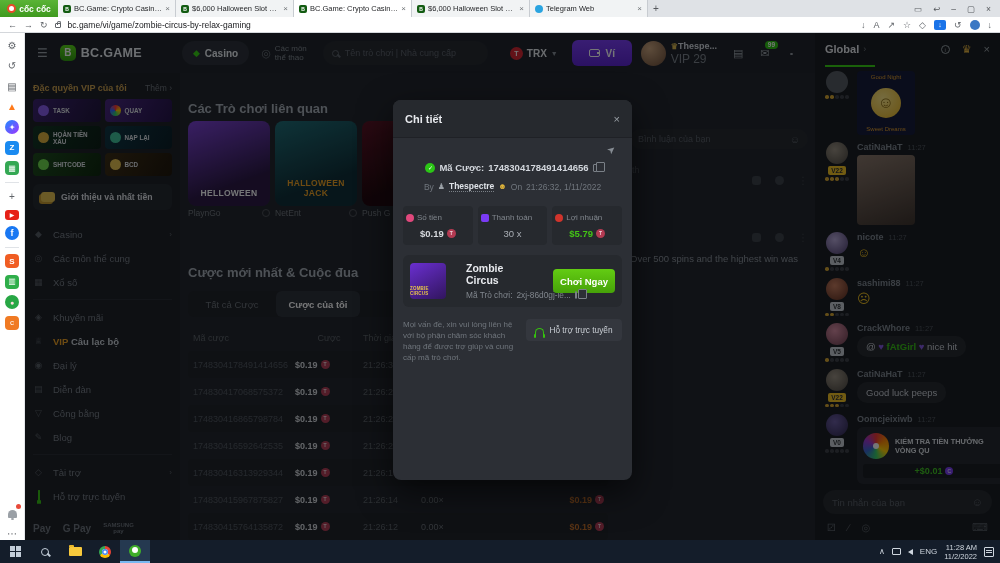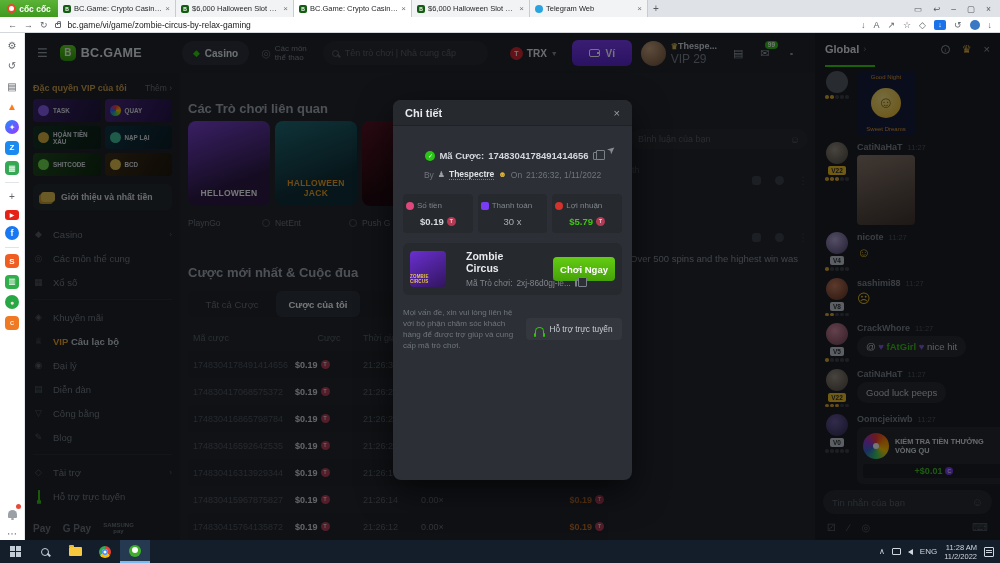--- a/index.html
+++ b/index.html
@@ -113,21 +113,21 @@
 #gamesrow{position:absolute;left:8px;top:48px;display:flex;gap:5px}
 .gcard{width:82px}
 .gfig{width:82px;height:85px;border-radius:8px;position:relative;overflow:hidden;display:flex;align-items:flex-end;justify-content:center}
 .g1{background:linear-gradient(160deg,#7b3fd4,#2a1542 70%)}
 .g2{background:linear-gradient(160deg,#1d6b74,#0c2b33 70%)}
 .g3{background:linear-gradient(160deg,#5a1020,#200409 70%)}
 .gdark{background:#2a2d33}
 .gname{font-weight:bold;color:#fff;font-size:8.5px;padding-bottom:8px;text-align:center;letter-spacing:.3px}
 .g2 .gname{color:#f0a020}
 .g3 .gname{color:#e05a6a}
-.prov{display:flex;align-items:center;margin-top:12px;color:#6f747b;font-size:8.5px}
+.prov{display:flex;align-items:center;margin-top:2px;color:#6f747b;font-size:8.5px}
 .prov .inf{margin-left:auto;width:8px;height:8px;border:1px solid #4a4e55;border-radius:50%}
 #comments{position:absolute;left:450px;top:56px;width:178px}
 .cinput{height:20px;background:#24262b;border-radius:10px;display:flex;align-items:center;padding:0 8px;color:#575c63;font-size:9px}
 .cinput .smile{margin-left:auto;font-size:10px}
 .crow{display:flex;justify-content:flex-end;align-items:center;gap:14px;margin-top:26px;color:#3a3e45}
 .blob{width:9px;height:9px;border-radius:3px;background:#3a3e45}
 .blob.rnd{border-radius:50%}
 .cdots{font-size:10px}
 .cfrag{position:absolute;left:2px;top:36px;color:#4a4e55;font-size:9px}
 .cnote{margin-top:10px;color:#8a9099;font-size:9.5px;white-space:nowrap}
@@ -189,21 +189,21 @@
 .wcoin{display:inline-block;width:8px;height:8px;border-radius:50%;background:#7a3bf5;color:#fff;font-size:5px;line-height:8px;text-align:center;font-weight:normal;vertical-align:1px;margin-left:3px}
 .cfoot{flex:0 0 auto;padding:6px 8px 0}
 .cinput2{height:24px;background:#24262b;border-radius:12px;display:flex;align-items:center;padding:0 9px;color:#575c63;font-size:9.5px}
 .cinput2 .smile{margin-left:auto;font-size:11px}
 .cicons{display:flex;align-items:center;gap:12px;height:26px;color:#575c63;font-size:10px;padding:0 4px}
 .cicons .kb{margin-left:auto;font-size:11px}
 
 
 #overlay{position:absolute;left:0;top:0;width:975px;height:507px;background:rgba(4,5,7,.55);z-index:5}
 #modal{position:absolute;left:368px;top:67px;width:239px;height:380px;background:#2c2f35;border-radius:8px;z-index:6;box-shadow:0 12px 34px rgba(0,0,0,.6)}
-.mhd{height:26px;background:#26292e;border-bottom:1px solid #1f2126;border-radius:8px 8px 0 0;display:flex;align-items:center;padding:0 12px}
+.mhd{height:38px;background:#26292e;border-bottom:1px solid #1f2126;border-radius:8px 8px 0 0;display:flex;align-items:center;padding:0 12px}
 .mhd b{color:#e8eaee;font-size:11px}
 .mhd .mx{margin-left:auto;color:#9aa0a6;font-size:11px}
 .share{position:absolute;right:17px;top:44px;color:#878d94;font-size:10px;transform:rotate(-40deg)}
 .betline{margin-top:24px;text-align:center;font-size:9.5px;font-weight:bold;color:#d3d7dd;display:flex;align-items:center;justify-content:center;gap:4px}
 .chk{width:10px;height:10px;border-radius:50%;background:#2bc516;color:#fff;font-size:6px;line-height:10px;text-align:center;font-weight:normal}
 .copy{width:7px;height:8px;border:1px solid #7a8087;border-radius:1px;position:relative;display:inline-block}
 .copy:before{content:"";position:absolute;left:2px;top:-3px;width:7px;height:8px;border:1px solid #7a8087;border-radius:1px;background:#2c2f35}
 .byline{margin-top:8px;text-align:center;font-size:8.5px;color:#70767d;display:flex;align-items:center;justify-content:center;gap:4px}
 .byline .pn{color:#9aa0a6;font-size:8px}
 .byline .nm{color:#dfe3e8;font-weight:bold;border-bottom:1px dotted #7a8087}
@@ -218,21 +218,21 @@
 .sval{margin-top:6px;font-size:9.5px;font-weight:bold;color:#d7dade;display:flex;align-items:center;justify-content:center;gap:3px}
 .sval.mut{color:#a9aeb5;font-weight:normal}
 .sval.grn{color:#43c316}
 .mgame{margin:10px 10px 0;background:#26292e;border-radius:6px;padding:7px;display:flex;align-items:center;gap:20px}
 .thumb{width:36px;height:36px;border-radius:4px;background:linear-gradient(150deg,#6a2fd0,#31155e);display:flex;align-items:flex-end;justify-content:center;flex:0 0 auto}
 .thumb span{font-size:4.5px;color:#e8c64a;font-weight:bold;padding-bottom:3px;letter-spacing:.2px}
 .ginfo{flex:1;min-width:0}
 .gttl{font-size:10.5px;font-weight:bold;color:#e8eaee}
 .gcode{margin-top:4px;font-size:8.3px;color:#80868d;display:flex;align-items:center;gap:4px;white-space:nowrap}
 .playbtn{width:62px;height:24px;background:linear-gradient(#63cc13,#46a208);border-radius:4px;color:#fff;font-size:9.5px;font-weight:bold;display:flex;align-items:center;justify-content:center;flex:0 0 auto}
-.noterow{margin:12px 10px 0;display:flex;gap:8px;align-items:center}
+.noterow{margin:12px 10px 0;display:flex;gap:8px;}
 .mnote{flex:1;font-size:8px;color:#6f757c;line-height:11px}
 .supbtn{width:96px;height:22px;background:#34373e;border-radius:4px;display:flex;align-items:center;justify-content:center;gap:5px;color:#c9ced4;font-size:8.3px;flex:0 0 auto}
 
 
 #taskbar{position:absolute;left:0;top:540px;width:1000px;height:23px;background:#141d2a;display:flex;align-items:center;z-index:20}
 .tbtn{width:30px;height:23px;display:flex;align-items:center;justify-content:center}
 .winlogo{width:11px;height:11px;display:grid;grid-template-columns:5px 5px;grid-gap:1px}
 .winlogo i{background:#c3cdd8}
 .tmag{width:8px;height:8px;border:1.5px solid #c3cdd8;border-radius:50%;position:relative}
 .tmag:after{content:"";position:absolute;width:4px;height:1.5px;background:#c3cdd8;transform:rotate(45deg);right:-3px;bottom:-1px}

